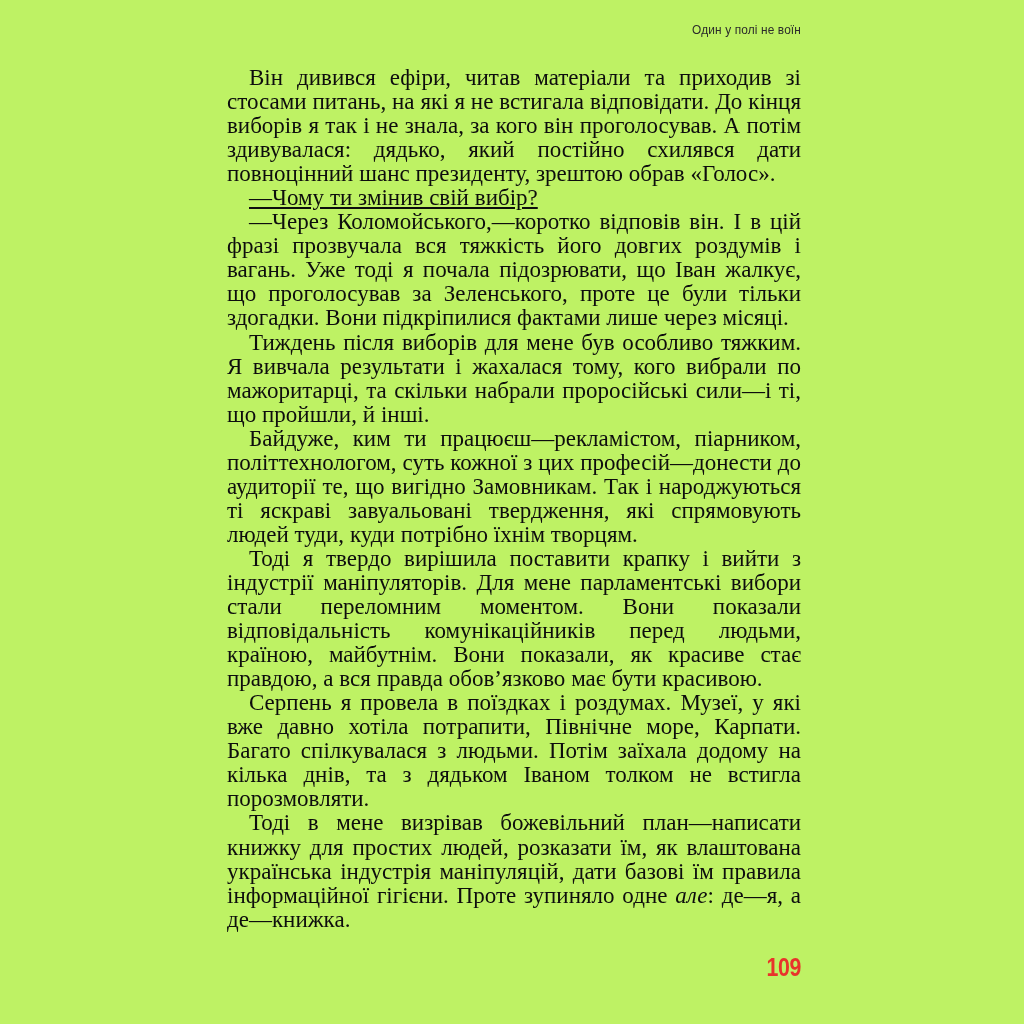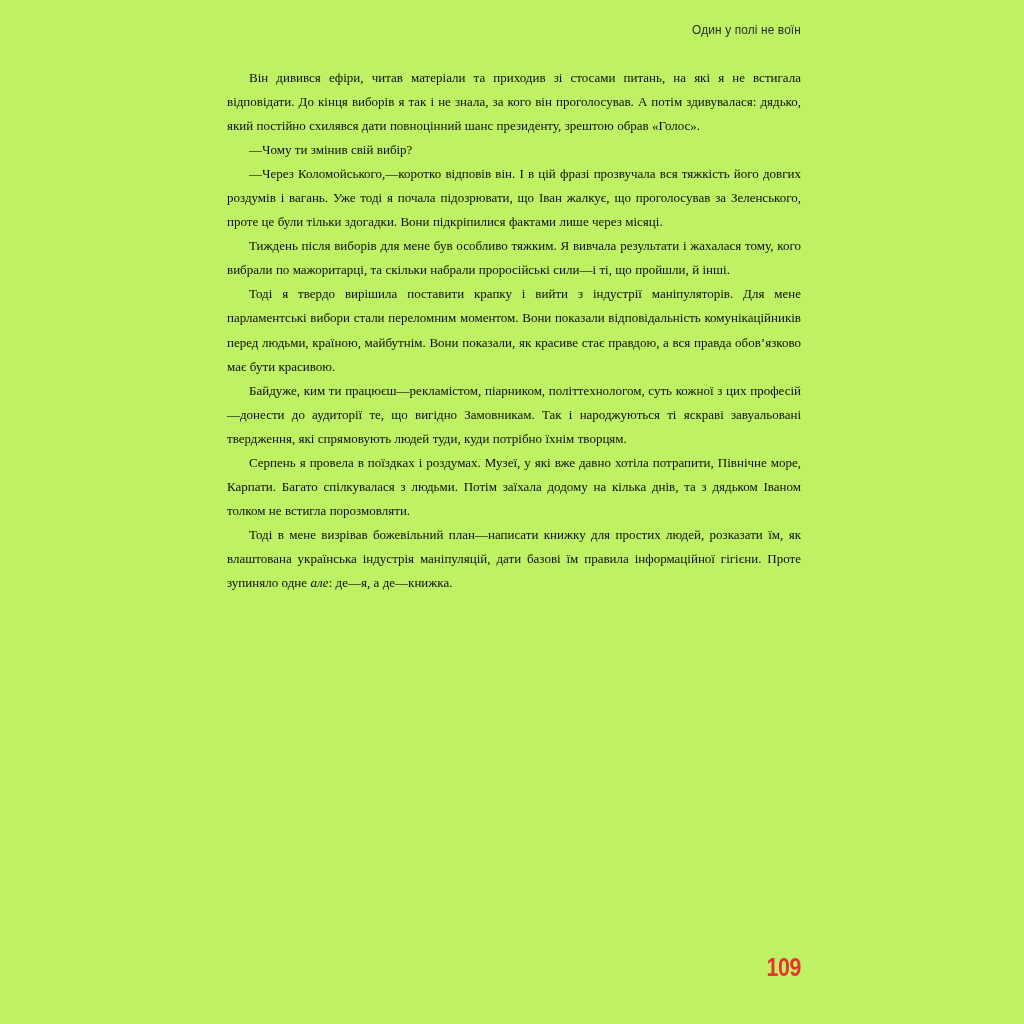--- a/index.html
+++ b/index.html
@@ -40,34 +40,35 @@
   
   .text-column {
     position: absolute;
     left: 227px;
     top: 66px;
     width: 574px;
   }
 
   .para {
     margin: 0;
-    font-size: 13px;
+    font-size: 23px;
     line-height: 24.05px;
     color: #0d0d0d;
     text-align: justify;
     text-align-last: left;
     text-indent: 22px;
     hyphens: manual;
     -webkit-hyphens: manual;
     word-spacing: 0.1px;
   }
 
   
   .para.dialogue {
     text-align: center;
+    text-decoration: underline;
   }
 
   .para em {
   }
 
   
   .folio {
     position: absolute;
     left: 227px;
     top: 952px;
@@ -101,25 +102,25 @@
 
     <p class="para">
       <span>—Через Коломойського,—коротко відповів він. І в цій фразі прозвучала вся тяжкість його довгих роздумів і вагань. Уже тоді я почала підозрювати, що Іван жалкує, що проголосував за Зеленського, проте це були тільки здогадки. Вони підкріпилися фактами лише через місяці.</span>
     </p>
 
     <p class="para">
       <span>Тиждень після виборів для мене був особливо тяжким. Я вивчала результати і жахалася тому, кого вибрали по мажоритарці, та скільки набрали проросійські сили—і ті, що пройшли, й інші.</span>
     </p>
 
     <p class="para">
-      <span>Тоді я твердо вирішила поставити крапку і вийти з індустрії маніпуляторів. Для мене парламентські вибори стали переломним моментом. Вони показали відповідальність комунікаційників перед людьми, країною, майбутнім. Вони показали, як красиве стає правдою, а вся правда обов’язково має бути красивою.</span>
+      <span>Байдуже, ким ти працюєш—рекламістом, піарником, політтехнологом, суть кожної з цих професій—донести до аудиторії те, що вигідно Замовникам. Так і народжуються ті яскраві завуальовані твердження, які спрямовують людей туди, куди потрібно їхнім творцям.</span>
     </p>
 
     <p class="para">
-      <span>Байдуже, ким ти працюєш—рекламістом, піарником, політтехнологом, суть кожної з цих професій—донести до аудиторії те, що вигідно Замовникам. Так і народжуються ті яскраві завуальовані твердження, які спрямовують людей туди, куди потрібно їхнім творцям.</span>
+      <span>Тоді я твердо вирішила поставити крапку і вийти з індустрії маніпуляторів. Для мене парламентські вибори стали переломним моментом. Вони показали відповідальність комунікаційників перед людьми, країною, майбутнім. Вони показали, як красиве стає правдою, а вся правда обов’язково має бути красивою.</span>
     </p>
 
     <p class="para">
       <span>Серпень я провела в поїздках і роздумах. Музеї, у які вже давно хотіла потрапити, Північне море, Карпати. Багато спілкувалася з людьми. Потім заїхала додому на кілька днів, та з дядьком Іваном толком не встигла порозмовляти.</span>
     </p>
 
     <p class="para">
       <span>Тоді в мене визрівав божевільний план—написати книжку для простих людей, розказати їм, як влаштована українська індустрія маніпуляцій, дати базові їм правила інформаційної гігієни. Проте зупиняло одне </span><em>але</em><span>: де—я, а де—книжка.</span>
     </p>
 

